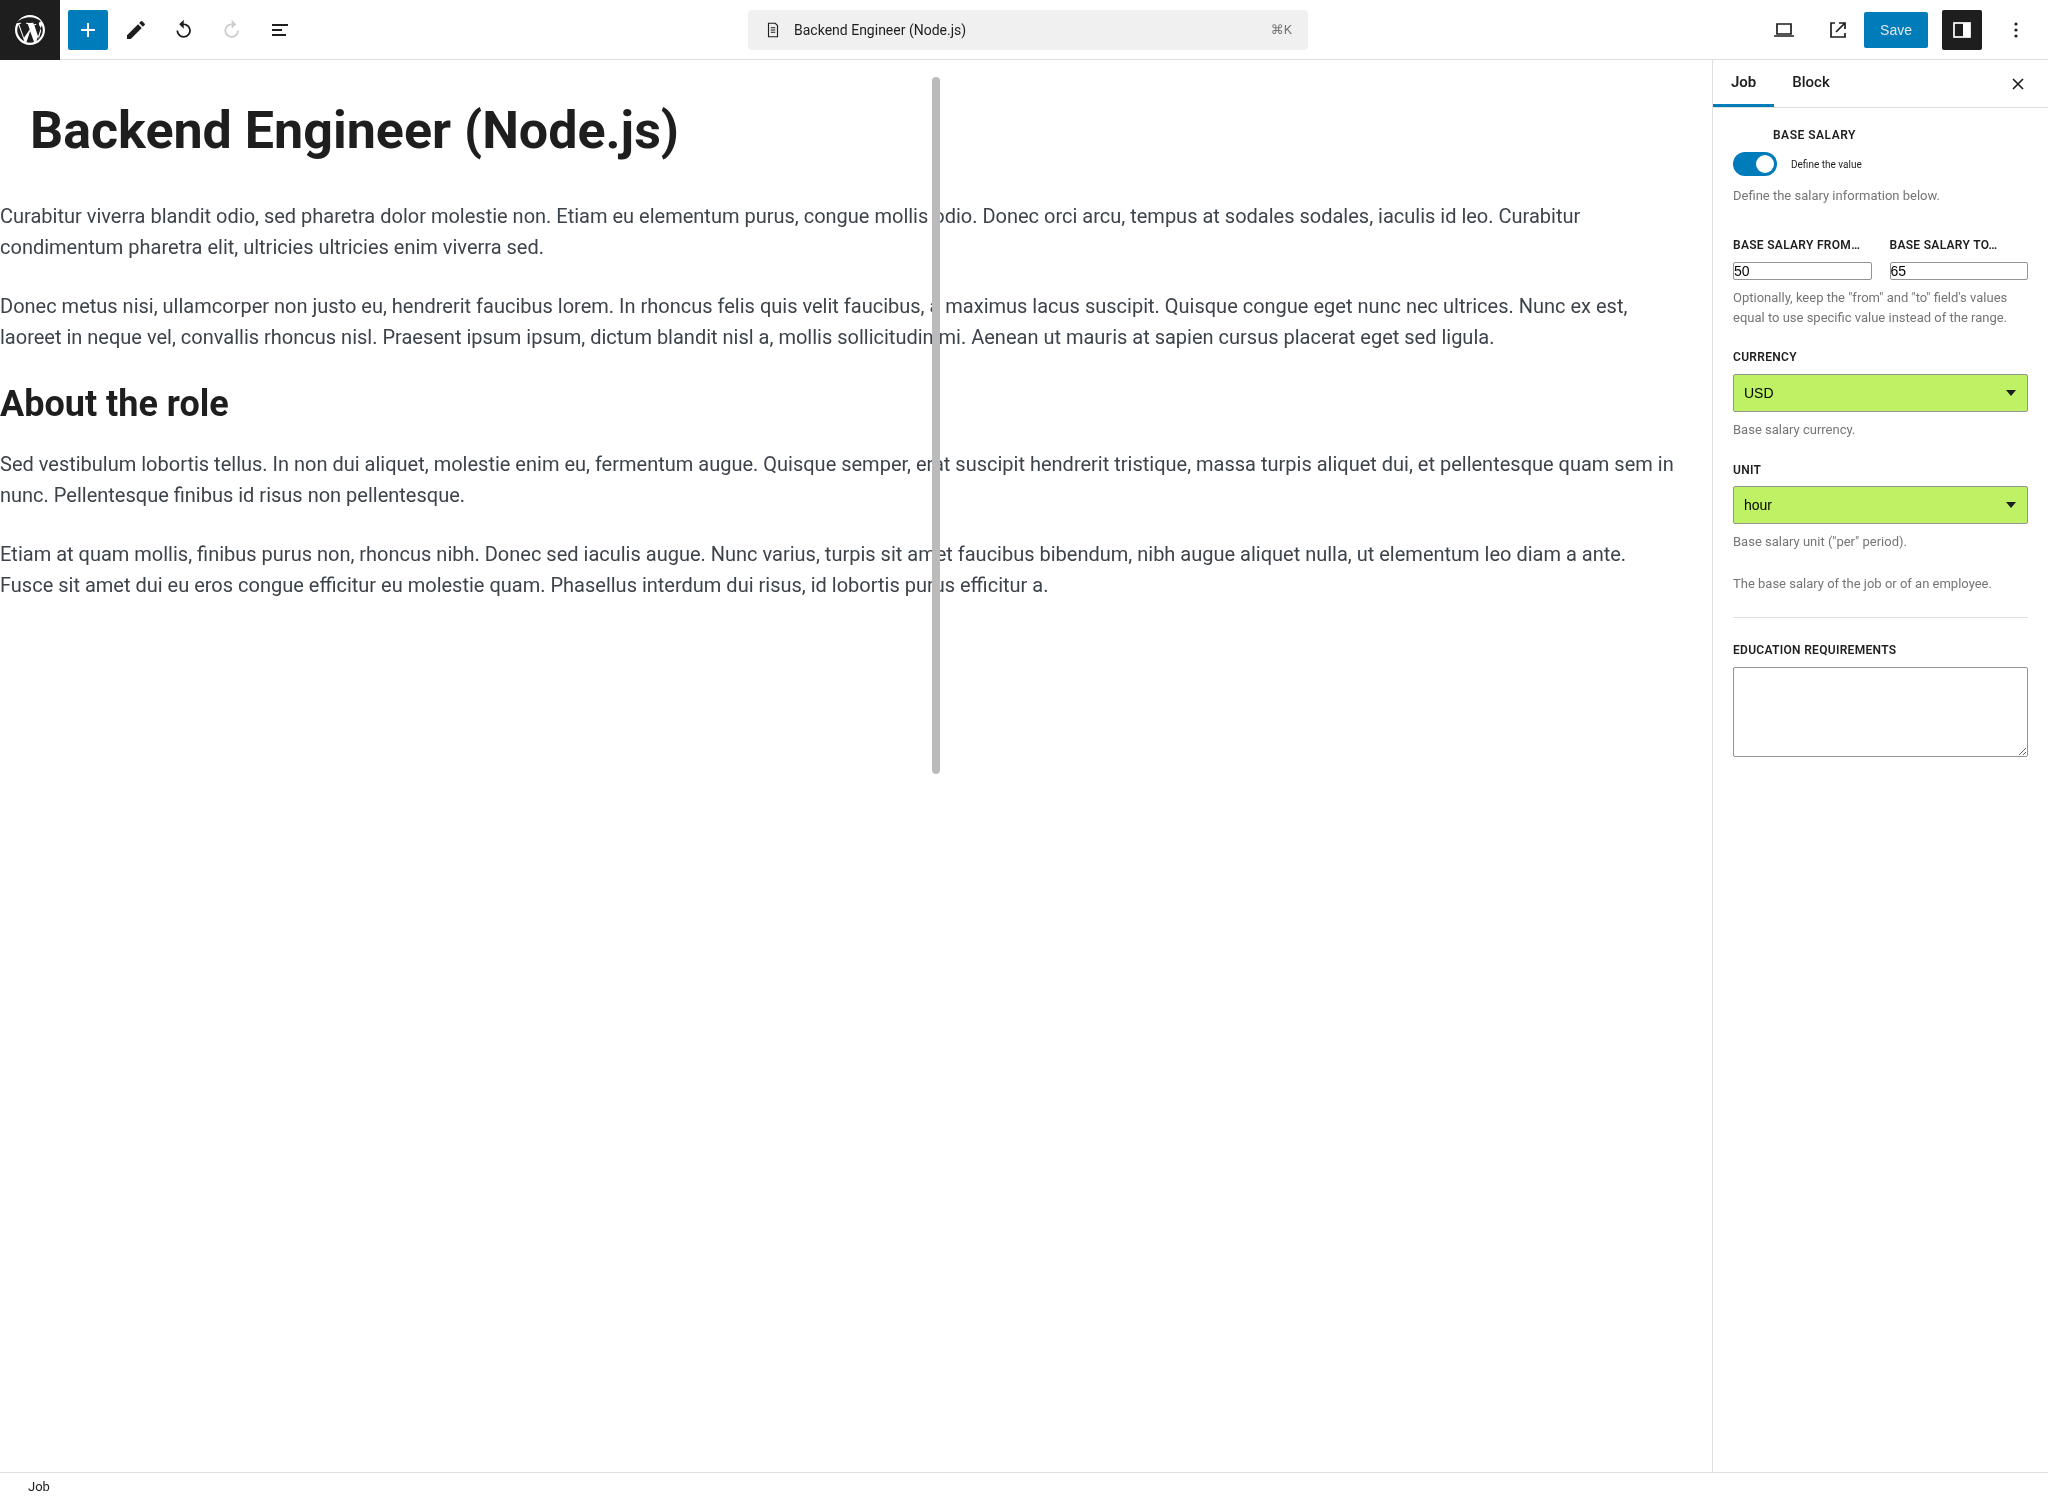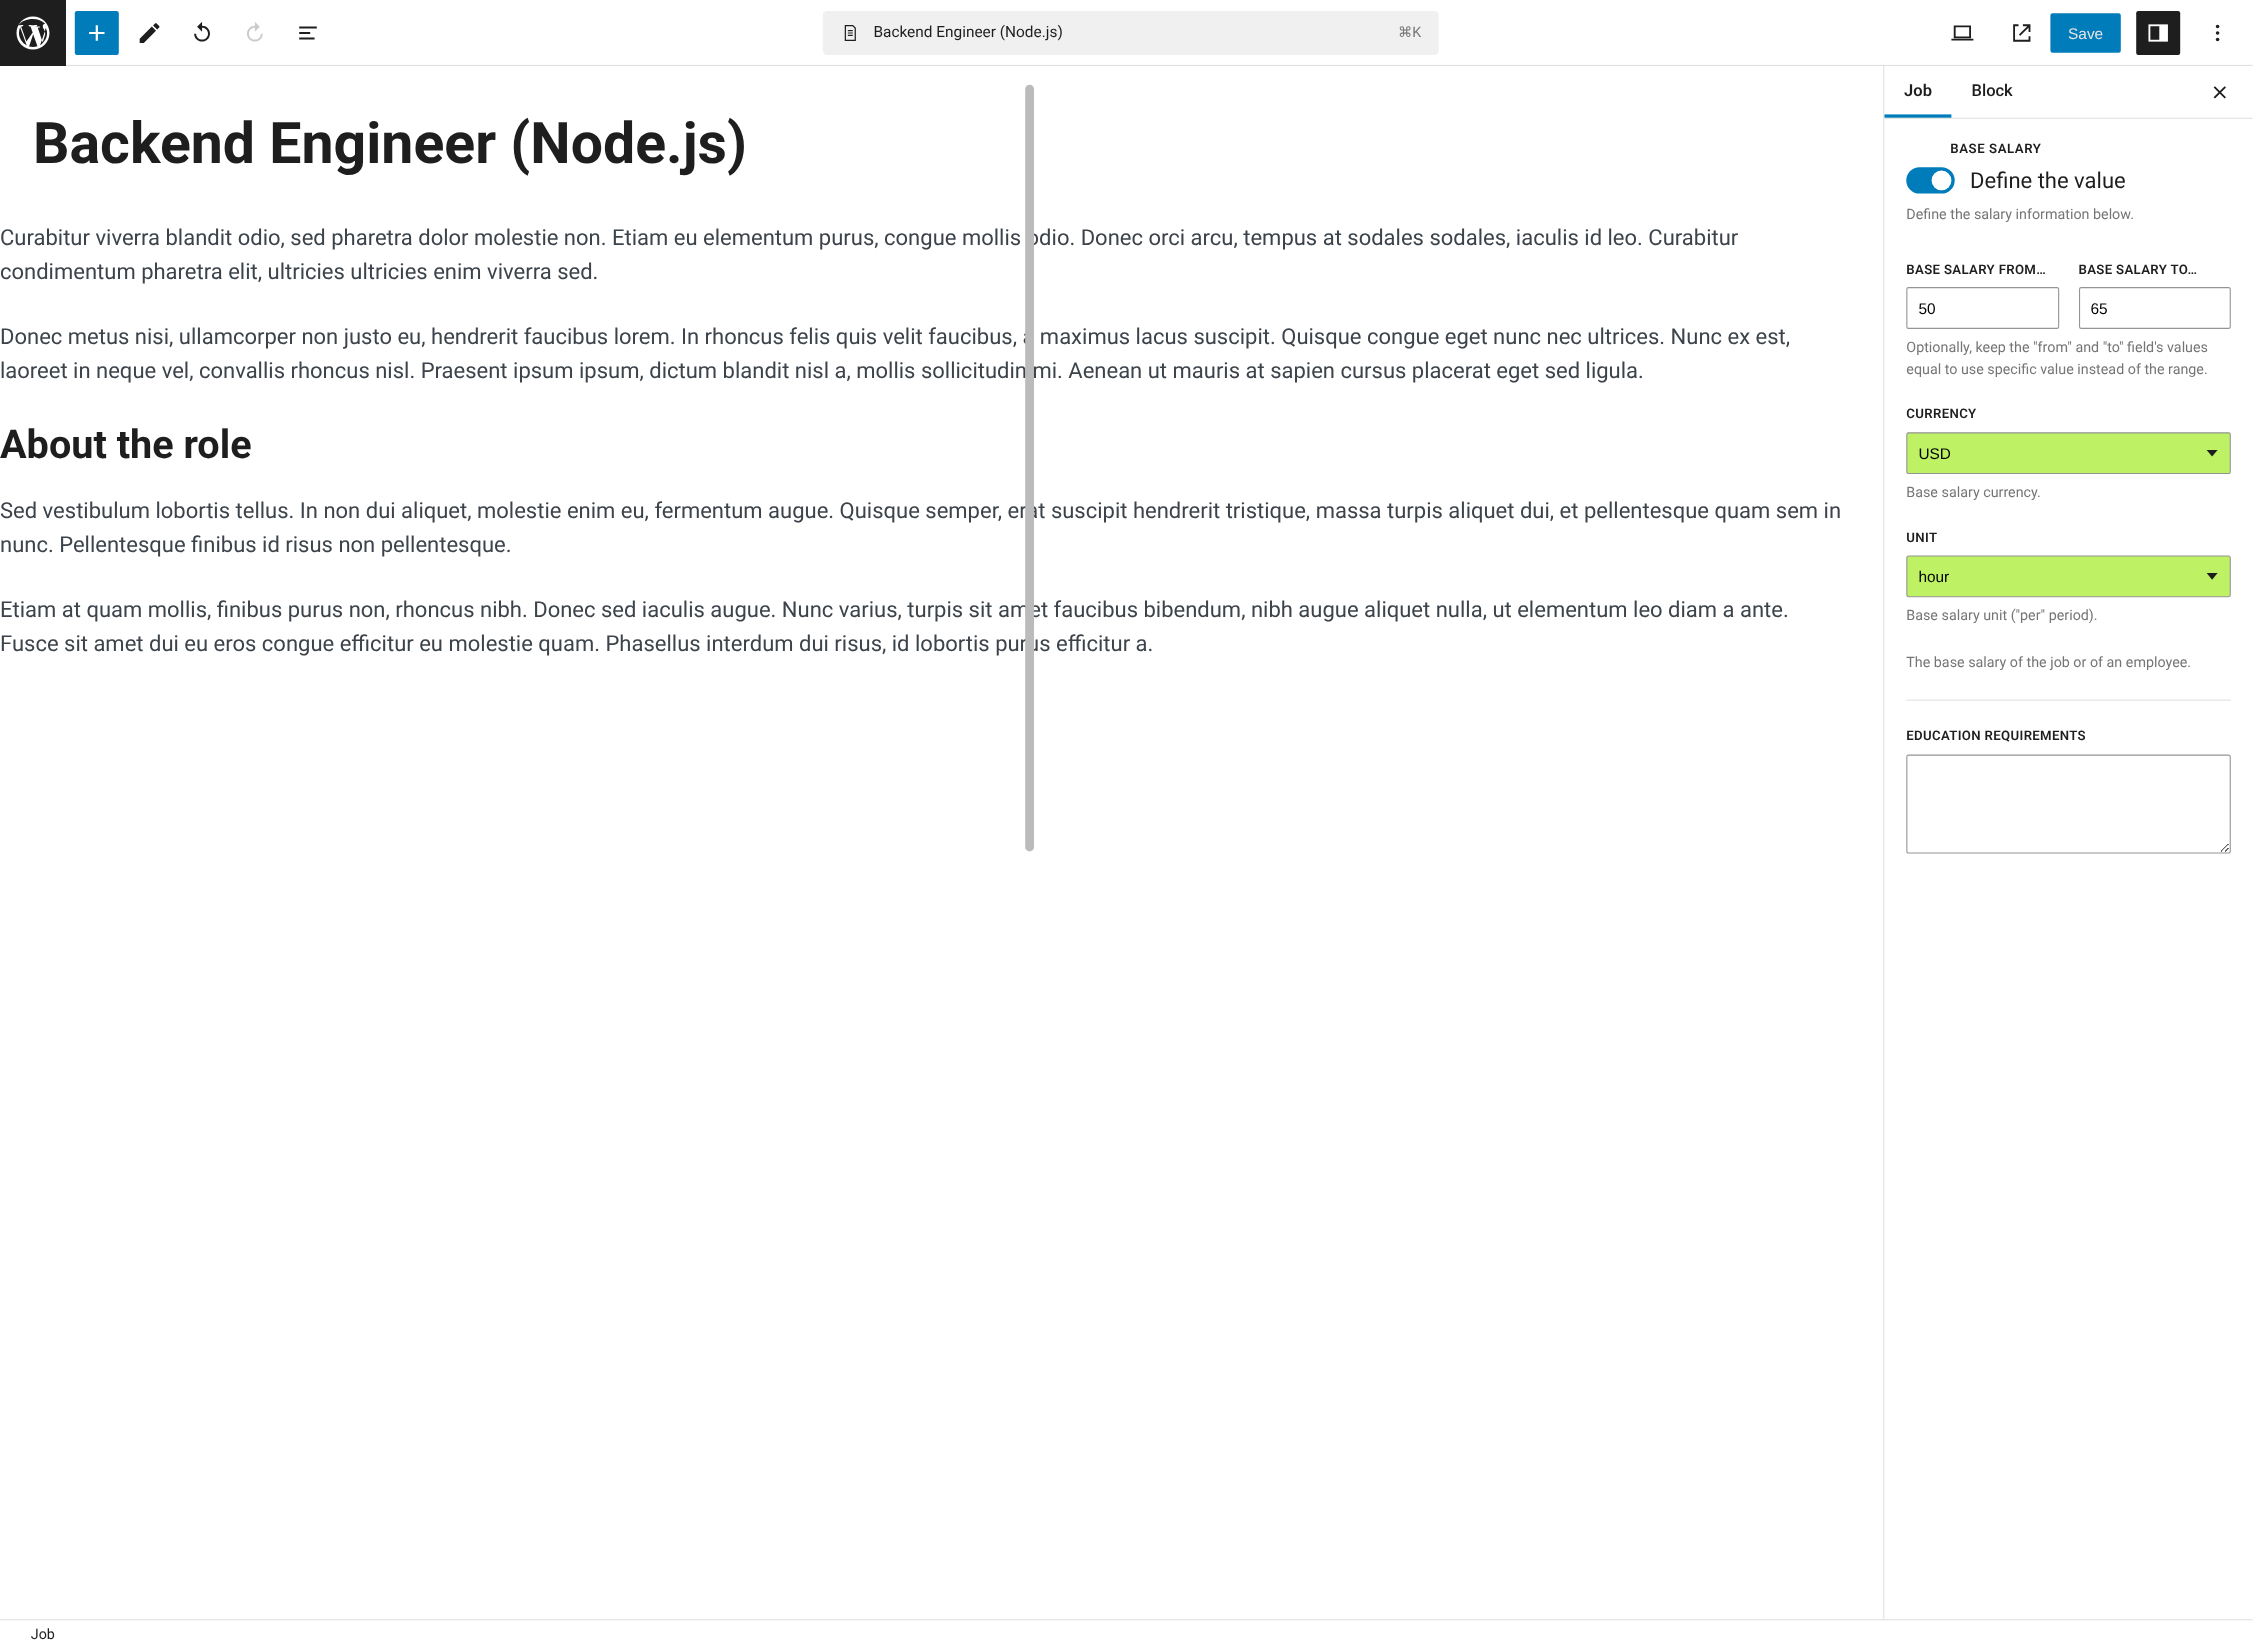--- a/index.html
+++ b/index.html
@@ -33,27 +33,27 @@
     .side-tabs { display: flex; border-bottom: 1px solid #e0e0e0; align-items: center; height: 48px; }
     .side-tab { padding: 0 18px; height: 100%; display: flex; align-items: center; font-size: 15px; font-weight: 500; cursor: pointer; border-bottom: 3px solid transparent; }
     .side-tab.active { border-bottom-color: #007cba; font-weight: 600; }
     .side-close { margin-left: auto; margin-right: 12px; width: 36px; height: 36px; border: none; background: transparent; cursor: pointer; display: flex; align-items: center; justify-content: center; }
     
     .side-body { flex: 1; overflow-y: auto; padding: 20px; }
     .sec-label { font-size: 12px; font-weight: 600; letter-spacing: 0.5px; text-transform: uppercase; margin-bottom: 10px; padding-left: 40px; }
     .toggle-row { display: flex; align-items: center; gap: 14px; margin-bottom: 10px; }
     .toggle { width: 44px; height: 24px; background: #007cba; border-radius: 12px; position: relative; cursor: pointer; }
     .toggle::after { content: ""; position: absolute; width: 18px; height: 18px; background: #fff; border-radius: 50%; top: 3px; right: 3px; }
-    .toggle-label { font-size: 20px; text-align: center; }
+    .toggle-label { font-size: 10px; text-align: center; }
     .help { font-size: 13px; color: #757575; line-height: 1.5; margin-bottom: 22px; }
     
     .two-col { display: flex; gap: 18px; margin-bottom: 8px; margin-top: 31px; }
     .two-col > div { flex: 1; }
     .field-label { font-size: 12px; font-weight: 600; letter-spacing: 0.3px; text-transform: uppercase; margin-bottom: 8px; line-height: 1.4; }
-    .tinput { width: 100%; border: 1px solid #949494; padding: 10px; font-size: 14px; border-radius: 2px; }
+    .tinput { width: 100%; border: 1px solid #949494; padding: 0; font-size: 14px; border-radius: 2px; }
     .tselect { width: 100%; border: 1px solid #949494; padding: 10px 34px 10px 10px; font-size: 14px; border-radius: 2px; appearance: none; background: #bef264; }
     .select-wrap { position: relative; }
     .select-wrap::after { content: ""; position: absolute; right: 12px; top: 50%; transform: translateY(-50%); border-left: 5px solid transparent; border-right: 5px solid transparent; border-top: 6px solid #1e1e1e; pointer-events: none; }
     .tarea { width: 100%; border: 1px solid #949494; padding: 10px; font-size: 14px; border-radius: 2px; min-height: 90px; resize: vertical; }
     .divider { border-top: 1px solid #e0e0e0; margin: 24px 0; }
     
     .footbar { height: 28px; border-top: 1px solid #e0e0e0; display: flex; align-items: center; padding: 0 28px; font-size: 13px; color: #1e1e1e; }
     .scrolltrack { position: absolute; left: 932px; top: 77px; width: 8px; height: calc(100vh - 106px); }
     .scrollthumb { width: 100%; height: 50%; background: #bbb; border-radius: 4px; }
   </style>

